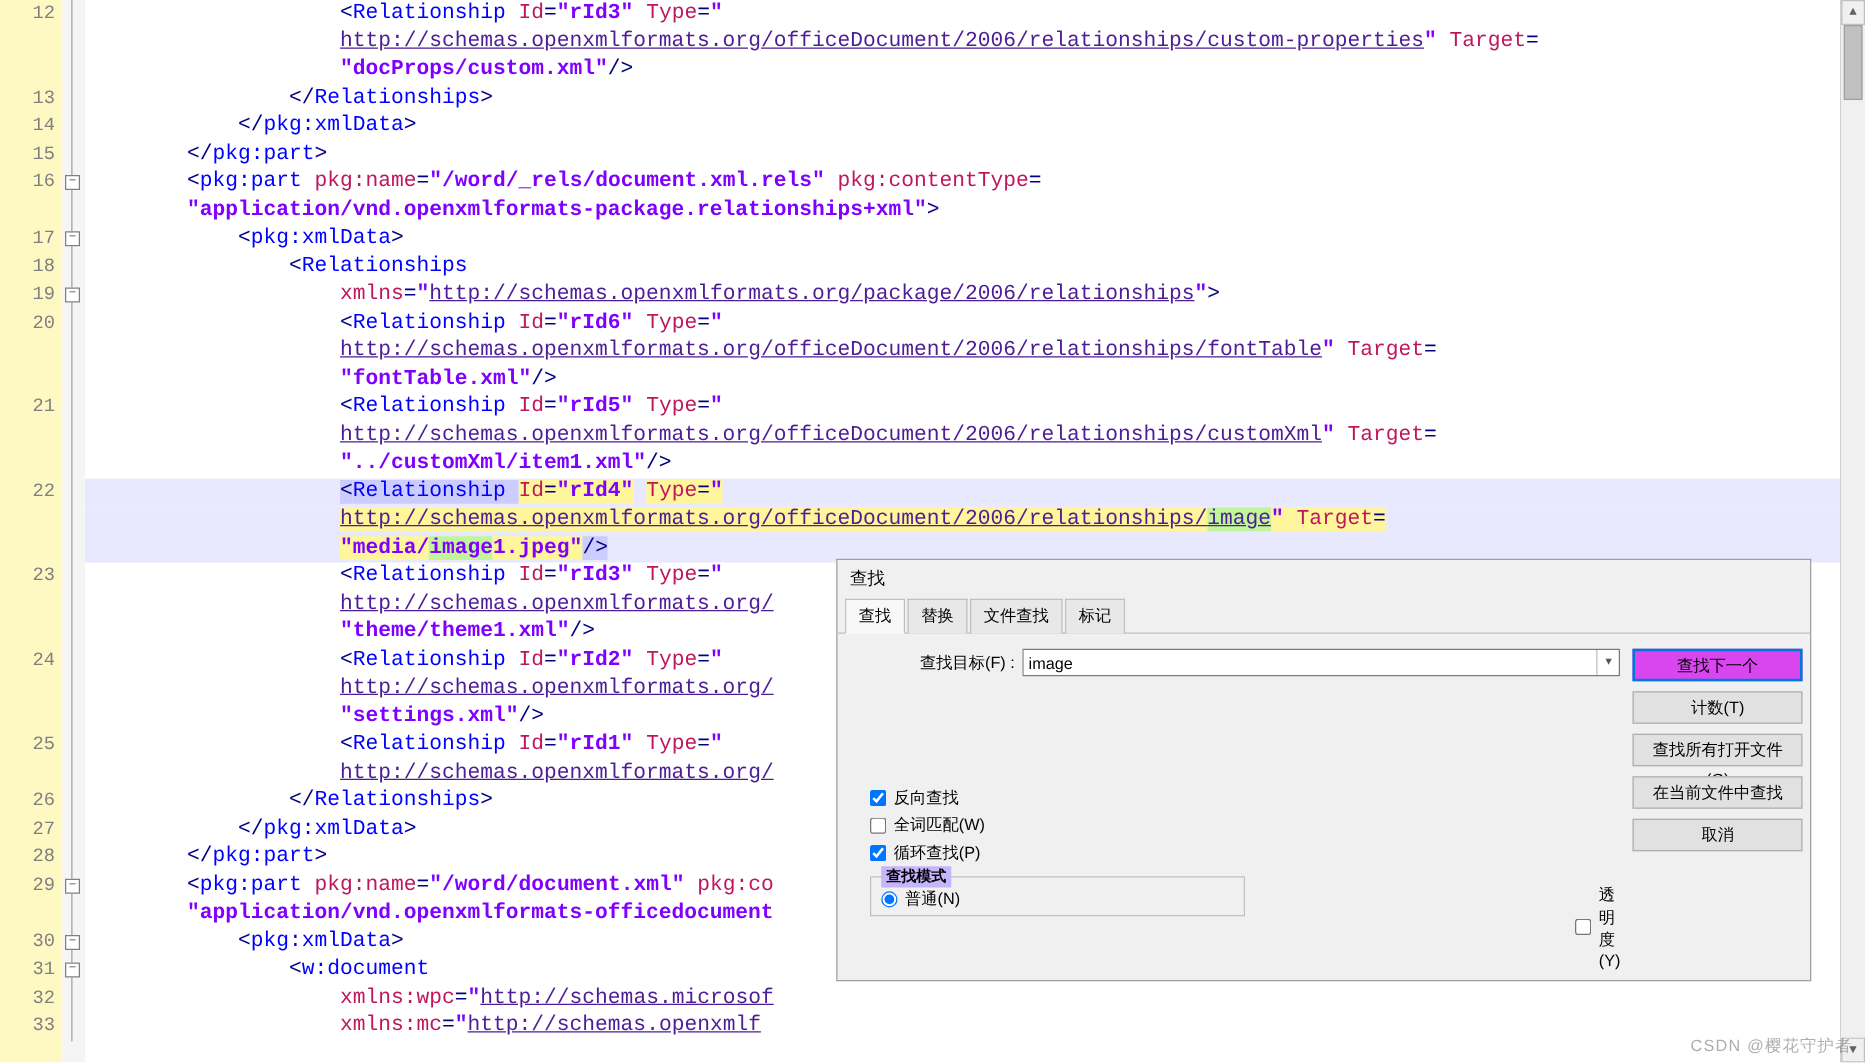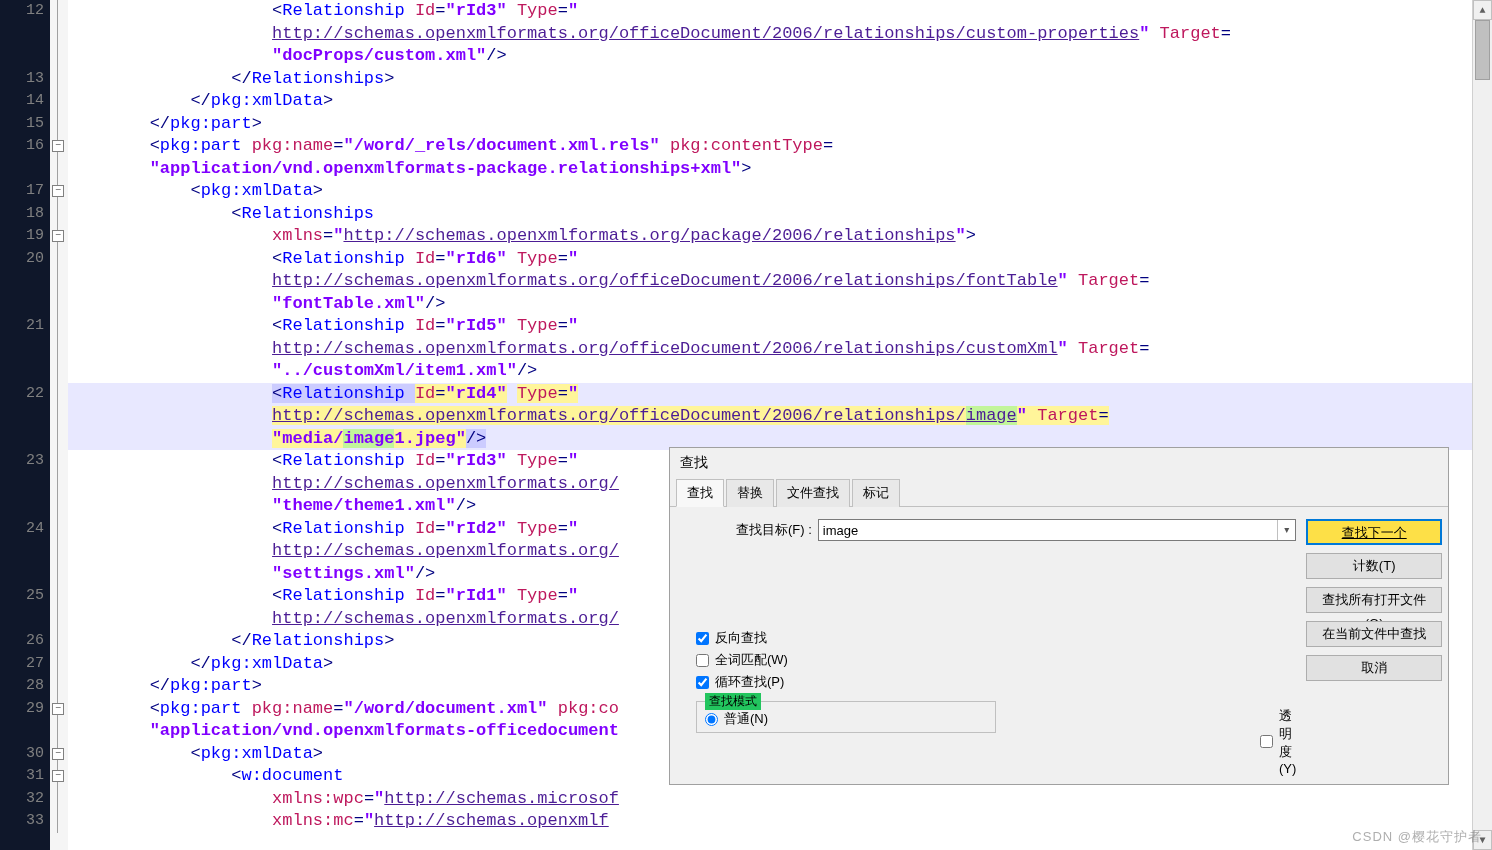--- a/index.html
+++ b/index.html
@@ -1,18 +1,18 @@
 <!DOCTYPE html>
 <html><head>
 <meta charset="utf-8">
 <style>
   * { box-sizing: border-box; }
   html, body { margin: 0; padding: 0; width: 1492px; height: 850px; overflow: hidden; font-family: Consolas, "Courier New", monospace; font-size: 17px; background: #fff; }
   .editor { position: relative; display: flex; width: 100%; height: 100%; }
-  .gutter { width: 50px; background: #0f172a; color: #808080; text-align: right; padding-right: 6px; line-height: 22.5px; font-size: 15px; user-select: none; }
+  .gutter { width: 50px; background: #fef9c3; color: #808080; text-align: right; padding-right: 6px; line-height: 22.5px; font-size: 15px; user-select: none; }
   .foldcol { width: 18px; background: #f5f5f5; position: relative; }
   .fold-mark { position: absolute; left: 2px; width: 12px; height: 12px; border: 1px solid #808080; font-size: 10px; line-height: 10px; text-align: center; color: #606060; background: #fff; }
   .fold-line { position: absolute; left: 7px; width: 1px; background: #a0a0a0; }
   .code { position: relative; flex: 1; white-space: pre; line-height: 22.5px; color: #000; overflow: hidden; }
   .ln { height: 22.5px; }
   .hl-line { background: #e8e8ff; }
   .scrollbar { width: 20px; background: #f0f0f0; display: flex; flex-direction: column; border-left: 1px solid #d0d0d0; }
   .scroll-arrow { height: 20px; background: #f0f0f0; text-align: center; font-size: 10px; line-height: 20px; color: #606060; border: 1px solid #c0c0c0; }
   .scroll-track { flex: 1; background: #f0f0f0; position: relative; }
   .scroll-thumb { position: absolute; top: 0; left: 2px; right: 2px; height: 60px; background: #c0c0c0; border: 1px solid #a0a0a0; }
@@ -32,27 +32,27 @@
   .tab { padding: 4px 10px; border: 1px solid #c0c0c0; border-bottom: none; margin-right: 2px; background: #e8e8e8; position: relative; top: 1px; }
   .tab.active { background: #f8f8f8; border-bottom: 1px solid #f8f8f8; }
   .dlg-body { display: flex; padding: 12px 6px 4px 6px; gap: 10px; }
   .dlg-left { flex: 1; }
   .dlg-right { width: 190px; display: flex; flex-direction: column; gap: 8px; }
   .row-top { display: flex; align-items: center; gap: 6px; margin-bottom: 10px; padding-left: 60px; }
   .combo { flex: 1; display: flex; border: 1px solid #7a7a7a; background: #fff; height: 22px; }
   .combo input { flex: 1; border: none; outline: none; padding: 0 4px; font-size: 13px; }
   .combo .arrow { width: 18px; text-align: center; line-height: 20px; font-size: 10px; color: #555; border-left: 1px solid #c0c0c0; }
   .btn { height: 26px; border: 1px solid #adadad; background: #e1e1e1; padding: 0 6px; font-size: 13px; text-align: center; line-height: 24px; cursor: default; }
-  .btn.primary { border: 2px solid #0078d7; background: #fde047; text-decoration: underline; }
+  .btn.primary { border: 2px solid #0078d7; background: #d946ef; }
   .chk, .rad { display: flex; align-items: center; gap: 6px; margin: 4px 0; font-size: 13px; }
   .chk input, .rad input { margin: 0; }
   .right-row { display:flex; align-items:center; gap:6px; }
   .checks-block { margin-top: 88px; margin-left: 20px; }
   .fieldset { border: 1px solid #c0c0c0; margin: 6px 4px 0 20px; padding: 4px 8px 0 8px; position: relative; }
-  .fieldset .legend { position: absolute; top: -9px; left: 8px; background: #22c55e; padding: 0 4px; font-size: 12px; }
+  .fieldset .legend { position: absolute; top: -9px; left: 8px; background: #c4b5fd; padding: 0 4px; font-size: 12px; font-weight: bold; }
   .watermark { position: absolute; right: 10px; bottom: 4px; color: rgba(120,120,120,0.6); font-family: sans-serif; font-size: 13px; letter-spacing: 1px; pointer-events:none; }
 </style>
 </head>
 <body>
 
 <div class="editor">
   <div class="gutter" id="gutter">
       <div class="ln">12</div>
       <div class="ln"></div>
       <div class="ln"></div>

